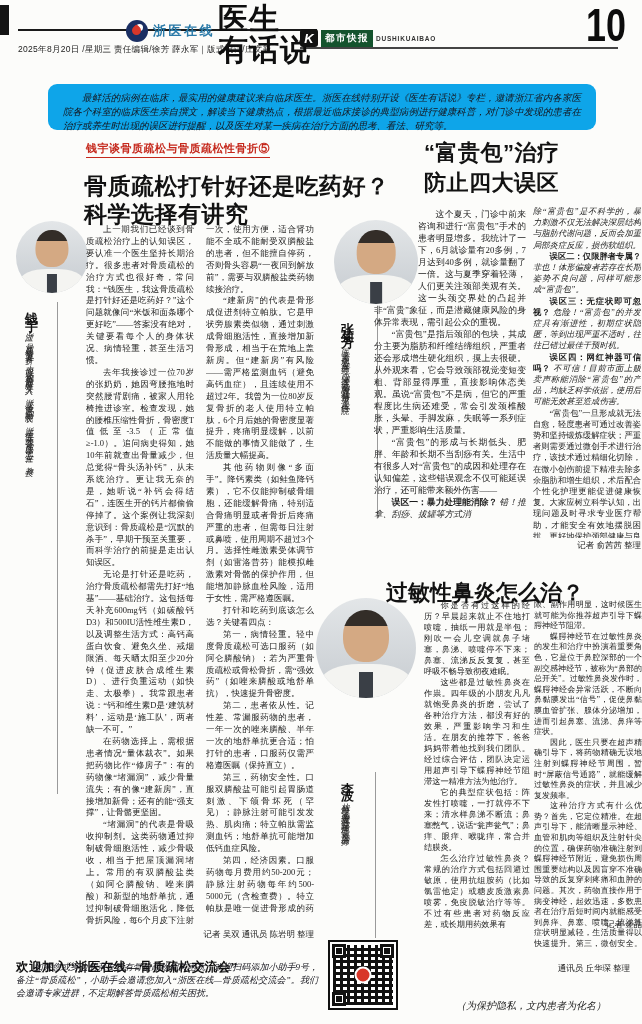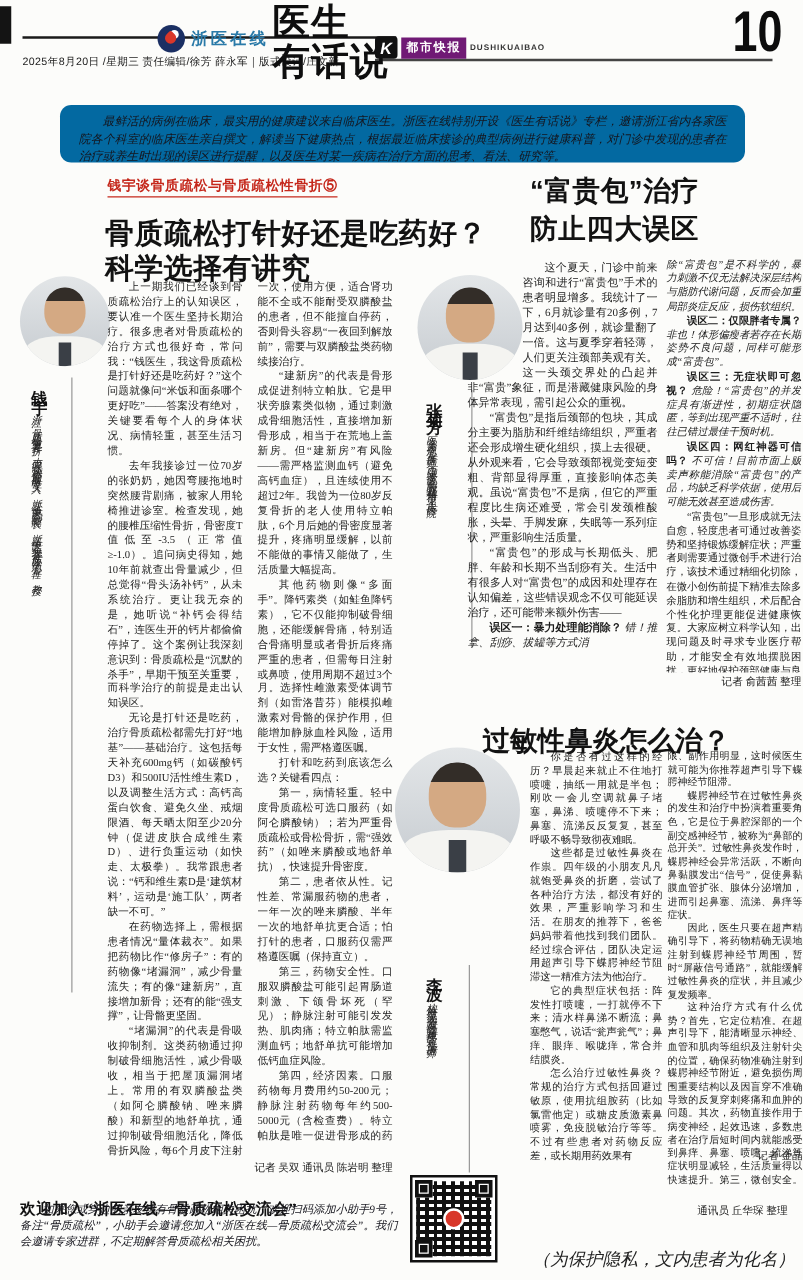--- a/index.html
+++ b/index.html
@@ -19,28 +19,28 @@
   .brand-icon::before{content:"";position:absolute;left:10px;top:4px;width:7px;height:7px;
             background:#fff;border-radius:50%;}
   .brand-text{font-size:13px;font-weight:bold;color:#2a7aa8;letter-spacing:2.5px;
             font-family:"Liberation Sans","DejaVu Sans",sans-serif;}
   .mast-title{left:218px;top:3px;width:130px;font-family:"Liberation Sans","DejaVu Sans",sans-serif;
             font-weight:900;color:#0e0e0e;line-height:31px;font-size:30px;letter-spacing:1px;}
   .paper-block{left:300px;top:29px;display:flex;align-items:center;gap:3px;z-index:2;}
   .k-box{width:18px;height:18px;background:#111;color:#fff;border-radius:3px;display:flex;
          align-items:center;justify-content:center;font-weight:900;font-style:italic;font-size:13px;
          font-family:"Liberation Sans","DejaVu Sans",sans-serif;}
-  .paper-red{background:#701a75;color:#fff;font-weight:bold;font-size:9.5px;letter-spacing:1.5px;
+  .paper-red{background:#14532d;color:#fff;font-weight:bold;font-size:9.5px;letter-spacing:1.5px;
          padding:2px 4px;font-family:"Liberation Sans","DejaVu Sans",sans-serif;}
   .paper-pinyin{font-size:6.5px;font-weight:bold;color:#333;letter-spacing:.8px;
          font-family:"Liberation Sans","DejaVu Sans",sans-serif;}
   .page-num{left:586px;top:2px;font-size:46px;line-height:46px;font-weight:900;color:#0c0c0c;
          font-family:"Liberation Sans","DejaVu Sans",sans-serif;transform:scaleX(.78);transform-origin:left top;}
   
-  .intro-box{left:48px;top:84px;width:548px;height:46px;background:#0369a1;border-radius:9px;
+  .intro-box{left:48px;top:84px;width:548px;height:46px;background:#0ea5e9;border-radius:9px;
          padding:7px 15px;box-sizing:border-box;}
   .intro-box p{margin:0;font-size:9.5px;line-height:14px;text-indent:2em;text-align:justify;
          font-style:italic;color:#15151d;}
   
   .kicker{left:86px;top:141px;font-size:11px;font-weight:bold;color:#c5281c;
           border-bottom:1.5px solid #c5281c;padding-bottom:1px;letter-spacing:.5px;}
   .hl{font-family:"Liberation Sans","DejaVu Sans",sans-serif;font-weight:900;color:#121212;}
   .a1-h{left:84px;top:157px;width:335px;font-size:23px;line-height:28px;letter-spacing:.5px;margin-top:15px;}
   .a2-h{left:424px;top:138px;width:218px;font-size:22px;line-height:30px;letter-spacing:.5px;}
   .a3-h{left:340px;top:546px;width:290px;font-size:22px;line-height:30px;text-align:center;margin-top:32px;}
@@ -75,21 +75,21 @@
   .a2-colB{left:533px;top:206px;width:108px;height:332px;font-size:8.3px;line-height:11.2px;overflow:hidden;}
   .a2-byline{left:533px;top:540px;width:108px;}
   .mis{margin:0;text-indent:2em;text-align:justify;}
   .misq{font-weight:bold;font-style:normal;}
   .misa{font-style:italic;}
   
   .a3-colA{left:424px;top:600px;width:106px;height:408px;font-size:8.2px;line-height:11px;overflow:hidden;}
   .a3-colB{left:534px;top:600px;width:108px;height:348px;font-size:8px;line-height:10.6px;overflow:hidden;}
   .a3-byline1{left:534px;top:919px;width:108px;}
   .a3-byline2{left:514px;top:963px;width:116px;}
-  .privacy{left:420px;top:999px;width:222px;text-align:center;font-size:14px;font-style:italic;color:#222;}
+  .privacy{left:420px;top:999px;width:222px;text-align:center;font-size:10px;font-style:italic;color:#222;}
   
   .join-title{left:16px;top:943px;font-size:12.5px;font-weight:bold;color:#111;letter-spacing:.5px;margin-top:16px;}
   .join-body{left:16px;top:961px;width:302px;font-size:9px;line-height:13px;font-style:italic;
              text-indent:2em;text-align:justify;color:#15151d;margin:0;}
   .qr{left:328px;top:940px;width:70px;height:70px;background:#fff;border:2px solid #111;box-sizing:border-box;}
   .qr .px{position:absolute;inset:3px;
      background-image:repeating-linear-gradient(0deg,#111 0 3px,transparent 3px 6px),
                       repeating-linear-gradient(90deg,#111 0 3px,transparent 3px 7px);}
   .qr .f{position:absolute;width:14px;height:14px;border:3px solid #111;background:#fff;box-sizing:border-box;}
   .qr .f::after{content:"";position:absolute;inset:1px;background:#111;}

